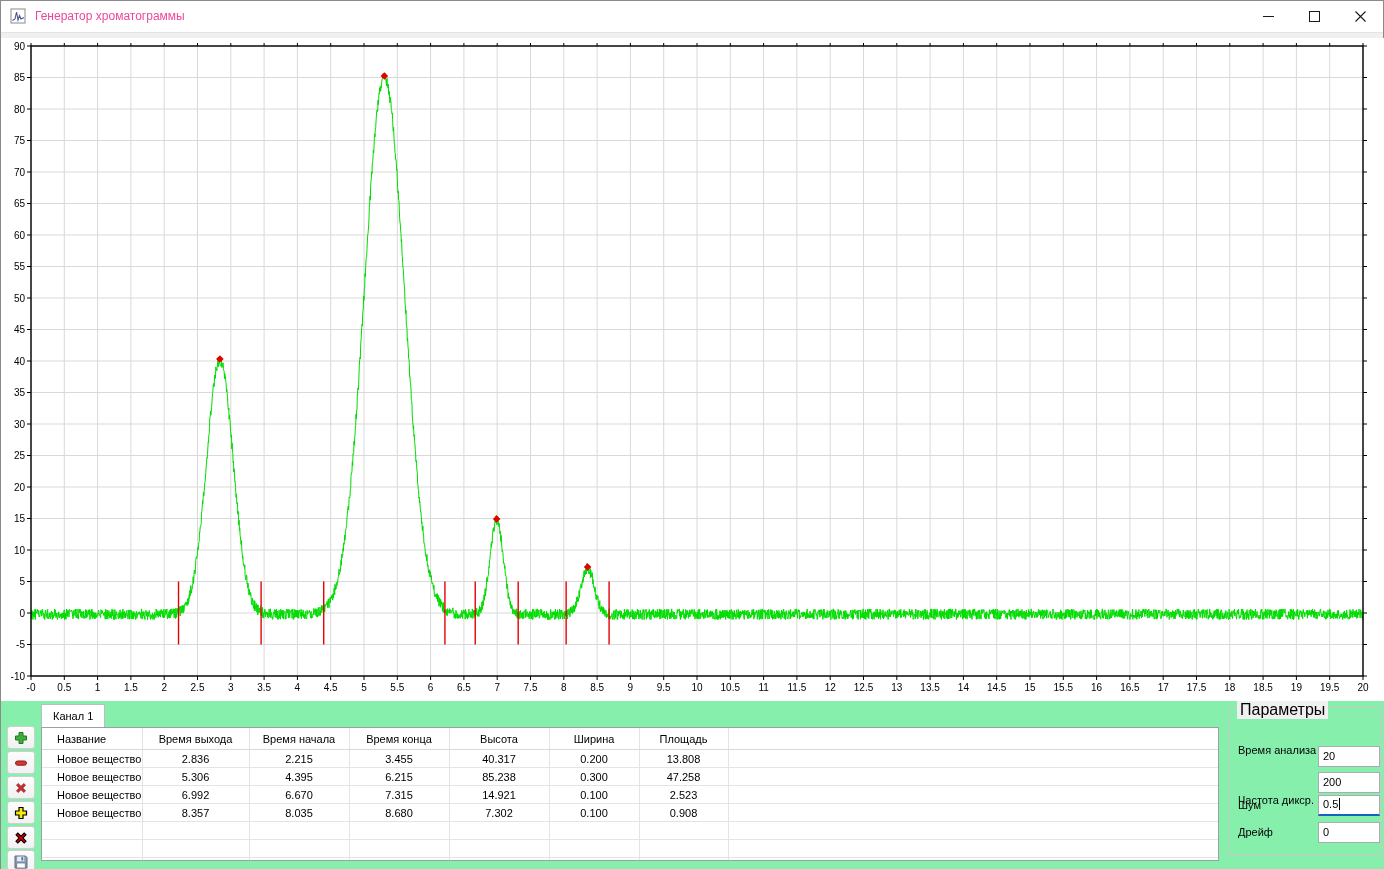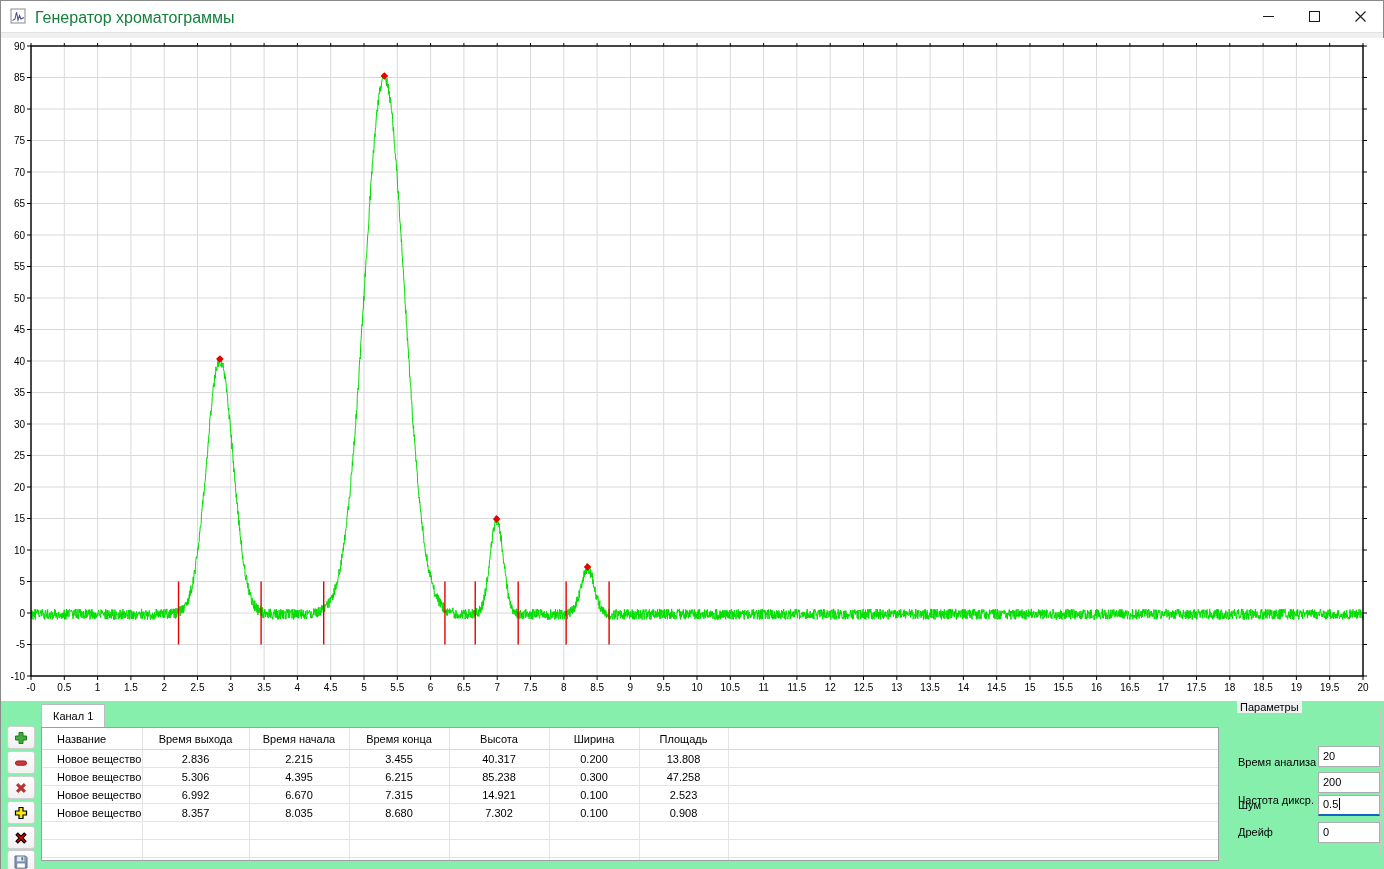--- a/index.html
+++ b/index.html
@@ -7,21 +7,21 @@
     width:1384px;height:869px;overflow:hidden;
     font-family:"Liberation Sans","DejaVu Sans",sans-serif;
     background:#f0f0f0;color:#000;
     -webkit-font-smoothing:antialiased;
   }
   .window{position:relative;width:1382px;height:867px;border:1px solid #8a8a8a;background:#f0f0f0;}
 
   
   .titlebar{position:absolute;left:0;top:0;width:100%;height:31px;background:#ffffff;border-bottom:1px solid #e3e3e3;}
   .app-icon{position:absolute;left:9px;top:7px;width:17px;height:17px;}
-  .window-title{position:absolute;left:34px;top:8px;font-size:16px;color:#15803d;white-space:nowrap;}
+  .window-title{position:absolute;left:34px;top:8px;font-size:12px;color:#ec4899;white-space:nowrap;}
   .win-btn{position:absolute;top:0;width:46px;height:31px;display:flex;align-items:center;justify-content:center;}
   .btn-min{right:92px}.btn-max{right:46px}.btn-close{right:0}
   .glyph-min{width:11px;height:1px;background:#1a1a1a;}
   .glyph-max{width:9px;height:9px;border:1px solid #1a1a1a;background:transparent;}
 
   
   .chart-wrap{position:absolute;left:0;top:37px;width:1384px;height:663px;background:#ffffff;}
   .chart-wrap svg{display:block;}
 
   
@@ -44,21 +44,21 @@
   table.grid th,table.grid td{
     height:17px;padding:0;border-right:1px solid #e4e4e4;border-bottom:1px solid #e4e4e4;
     font-weight:normal;text-align:center;white-space:nowrap;overflow:hidden;}
   table.grid th{height:21px;border-bottom:1px solid #d8d8d8;}
   table.grid .c-name{text-align:left;padding-left:15px;}
   table.grid .c-fill{border-right:none;}
 
   
   .groupbox{position:absolute;left:1228px;top:6px;width:152px;height:149px;
     border:1px solid #c9c9c9;box-sizing:border-box;}
-  .groupbox-title{position:absolute;left:7px;top:-7px;background:#f0f0f0;padding:0 3px;font-size:11px;}
+  .groupbox-title{position:absolute;left:7px;top:-7px;background:#f0f0f0;padding:0 3px;font-size:16px;}
   .param-label{position:absolute;left:8px;font-size:11px;line-height:21px;white-space:nowrap;}
   .param-input{position:absolute;left:88px;width:62px;height:21px;background:#fff;
     border:1px solid #a9acb0;box-sizing:border-box;font-size:11px;line-height:19px;padding-left:4px;}
   .param-input.focused{border-bottom:2px solid #1565c0;line-height:17px;}
   .caret{display:inline-block;width:1px;height:12px;background:#000;vertical-align:-2px;margin-left:1px;}
 </style>
 </head>
 <body>
 
 <div class="window">
@@ -484,21 +484,21 @@
               <td>&nbsp;</td>
               <td class="c-fill">&nbsp;</td>
             </tr>
           </tbody>
       </table>
     </div>
 
     <div class="groupbox">
       <div class="groupbox-title">Параметры</div>
 
-      <span class="param-label" style="top:44px">Время анализа</span>
+      <span class="param-label" style="top:32px">Время анализа</span>
       <div class="param-input" style="top:38px">
         <span>20</span>
       </div>
 
       <span class="param-label" style="top:82px">Частота дикср.</span>
       <div class="param-input" style="top:64px">
         <span>200</span>
       </div>
 
       <span class="param-label" style="top:87px">Шум</span>

